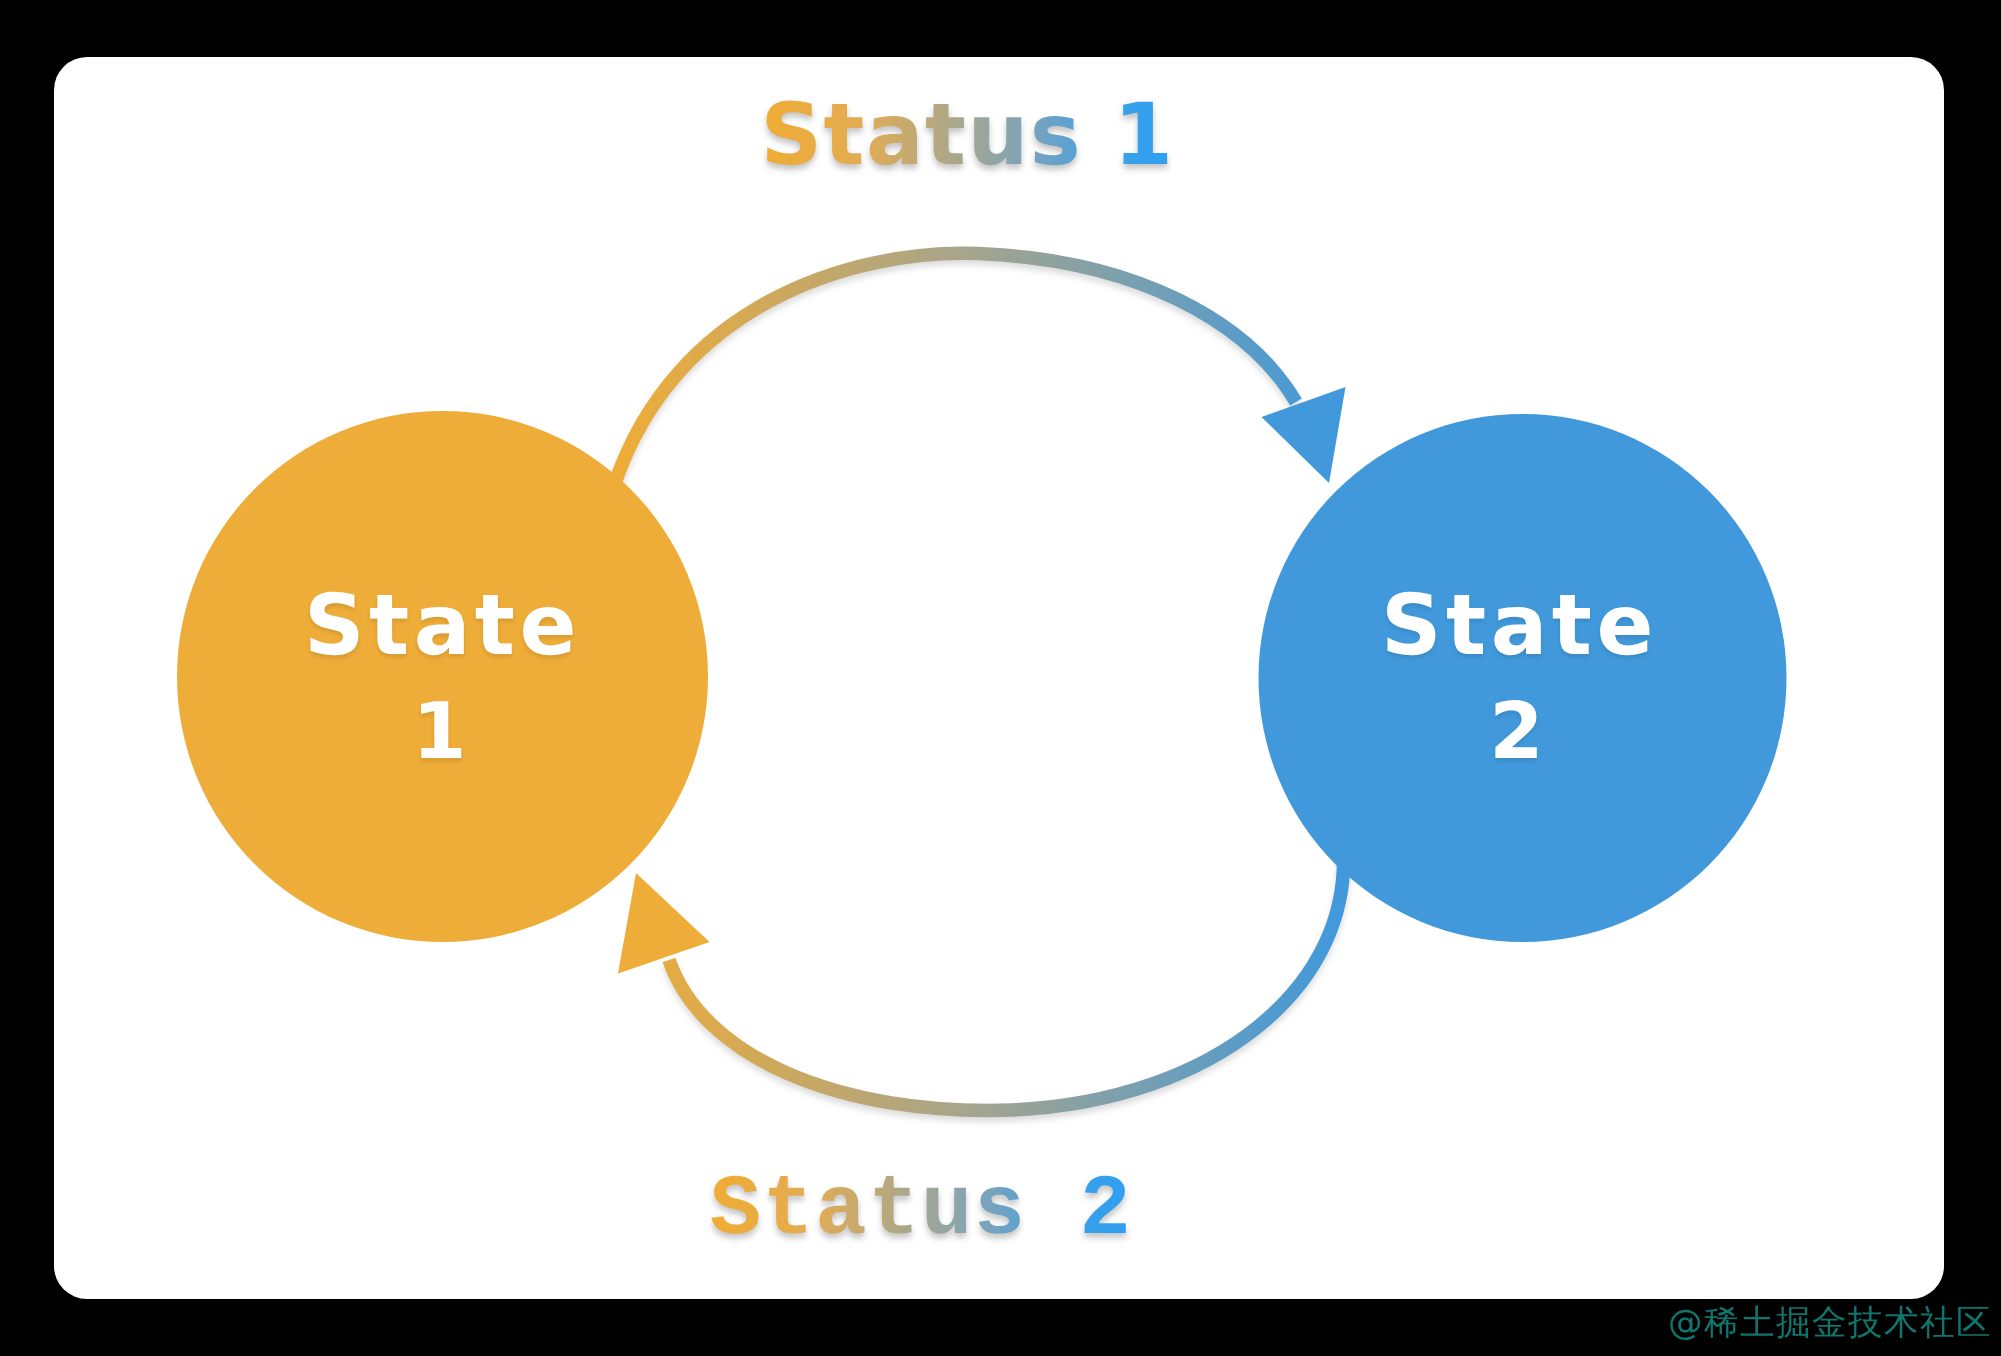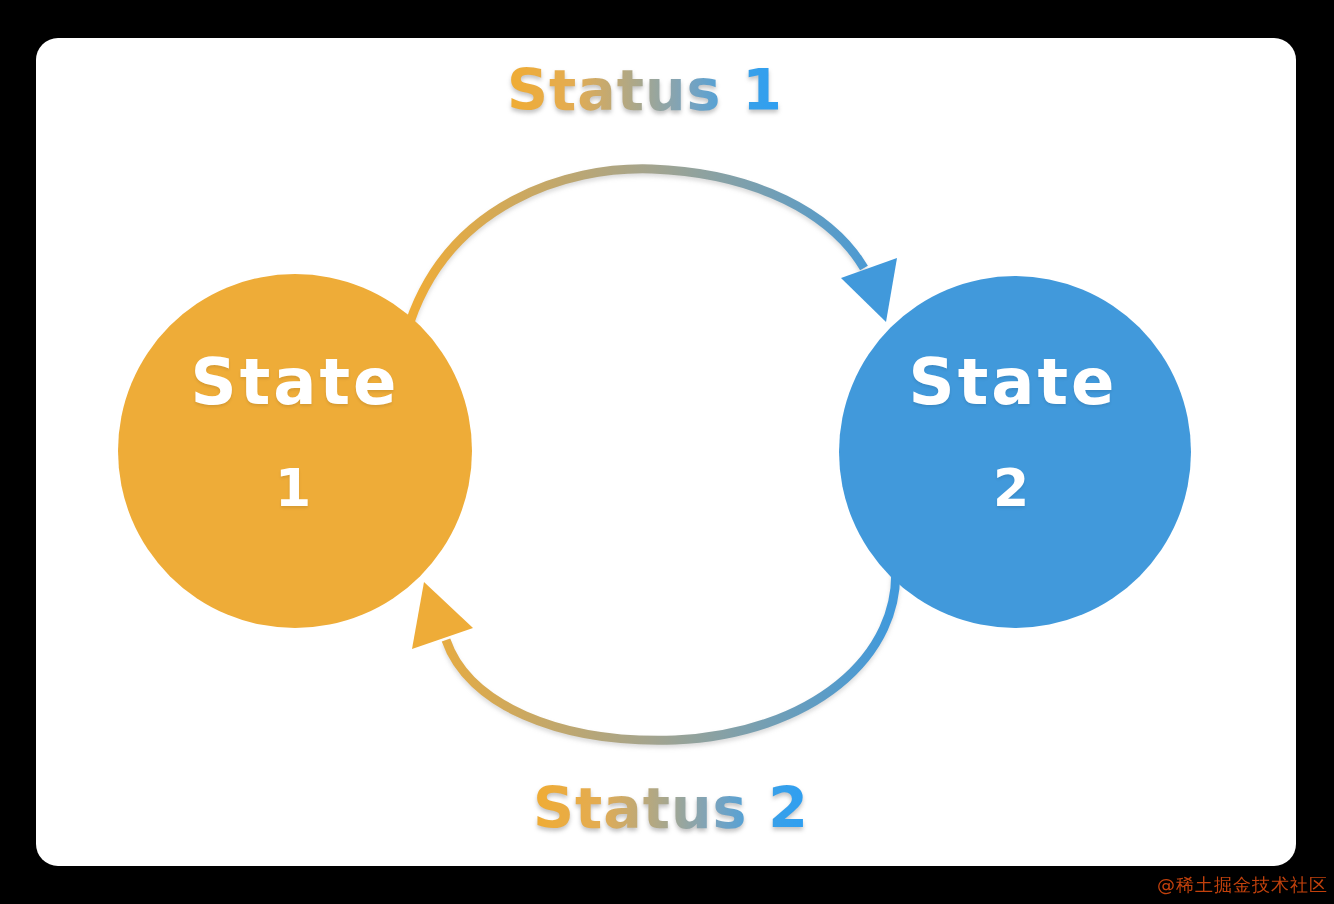--- a/index.html
+++ b/index.html
@@ -60,28 +60,28 @@
   }
   .node-label, .node-number {
     position: absolute;
     transform: translateX(-50%);
     color: #ffffff;
     font-weight: 700;
     white-space: nowrap;
     line-height: 1;
     text-shadow: 0 2px 3px rgba(0,0,0,0.10);
   }
-  .node-label { font-size: 64px; letter-spacing: 3px; }
+  .node-label { font-size: 56px; letter-spacing: 3px; margin-top: 40px; }
   .node-number { font-size: 52px; }
   .watermark {
     position: absolute;
     right: 6px;
     bottom: 7px;
-    font-size: 18px;
-    color: #c2410c;
+    font-size: 23px;
+    color: #0f766e;
     letter-spacing: 1px;
     white-space: nowrap;
   }
 </style>
 </head>
 <body>
 
 <div class="frame">
   <div class="panel"></div>
 
@@ -101,21 +101,21 @@
 
     <circle cx="295" cy="451" r="177" fill="#EEAC38"></circle>
     <circle cx="1015" cy="452" r="176" fill="#4199DB"></circle>
 
     <polygon points="897,258 841,278 886,322" fill="#4199DB"></polygon>
     <polygon points="424,582 412,649 473,628" fill="#EEAC38"></polygon>
   </svg>
 
   <div class="edge-label" style="left:645px; top:62px;">Status 1</div>
 
-  <div class="edge-label" style="left:671px; top:780px;">Status 2</div>
+  <div class="edge-label" style="left:614px; top:780px;font-family:Liberation Mono, monospace;">Status 2</div>
 
   <div class="node-label" style="left:295px; top:350px;">State</div>
   <div class="node-number" style="left:293px; top:462px;">1</div>
 
   <div class="node-label" style="left:1013px; top:350px;">State</div>
   <div class="node-number" style="left:1011px; top:462px;">2</div>
 
   <div class="watermark">@稀土掘金技术社区</div>
 </div>
 

